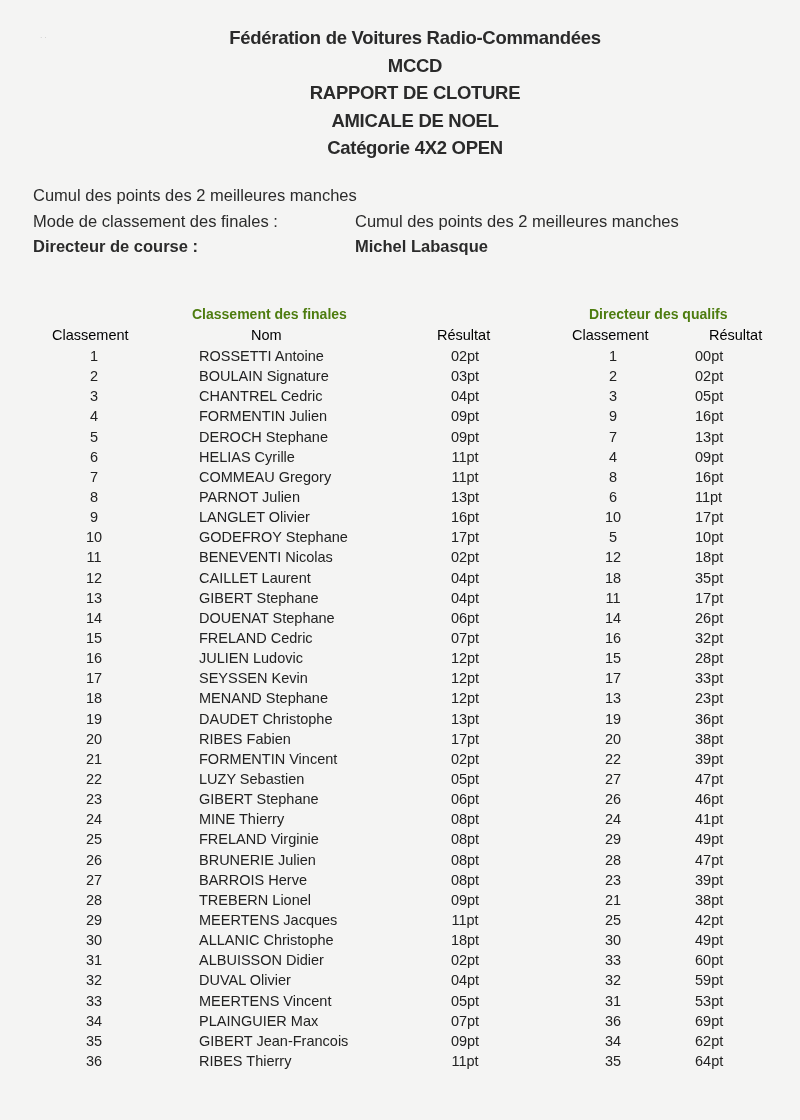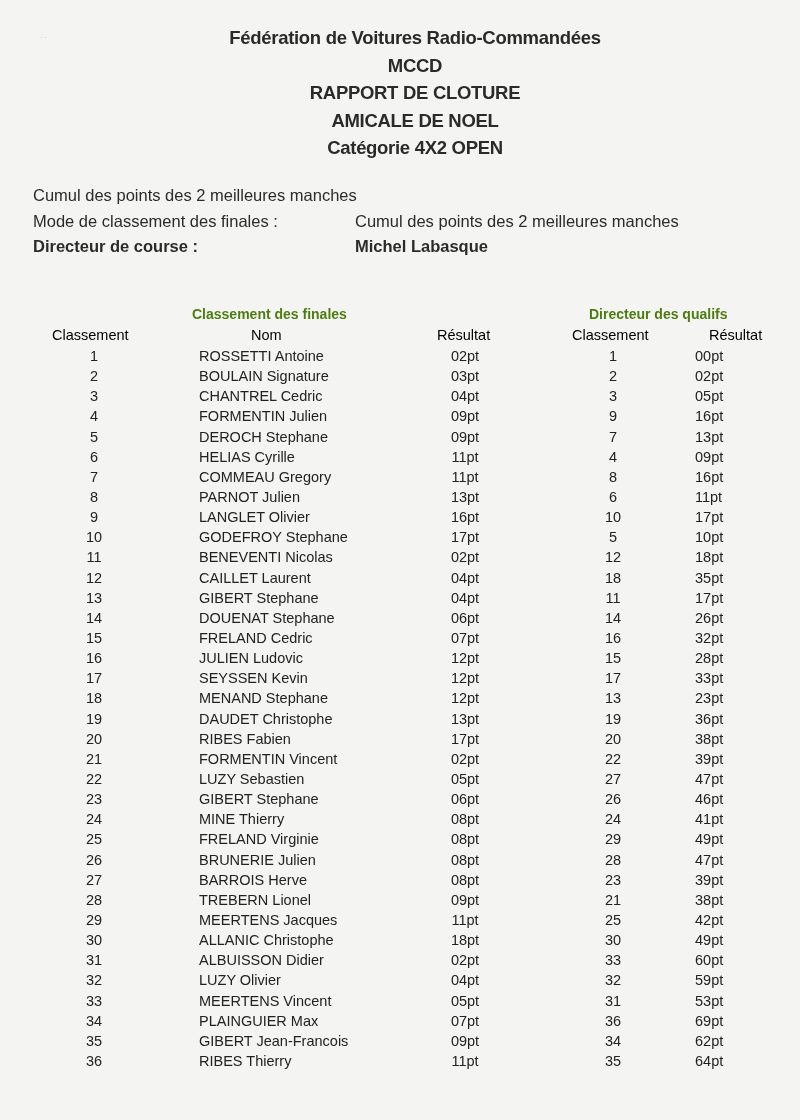--- a/index.html
+++ b/index.html
@@ -281,21 +281,21 @@
     </div>
     <div class="r">
       <span class="c-rank">31</span>
       <span class="c-name">ALBUISSON Didier</span>
       <span class="c-res">02pt</span>
       <span class="c-qrank">33</span>
       <span class="c-qres">60pt</span>
     </div>
     <div class="r">
       <span class="c-rank">32</span>
-      <span class="c-name">LUZY Olivier</span>
+      <span class="c-name">DUVAL Olivier</span>
       <span class="c-res">04pt</span>
       <span class="c-qrank">32</span>
       <span class="c-qres">59pt</span>
     </div>
     <div class="r">
       <span class="c-rank">33</span>
       <span class="c-name">MEERTENS Vincent</span>
       <span class="c-res">05pt</span>
       <span class="c-qrank">31</span>
       <span class="c-qres">53pt</span>

